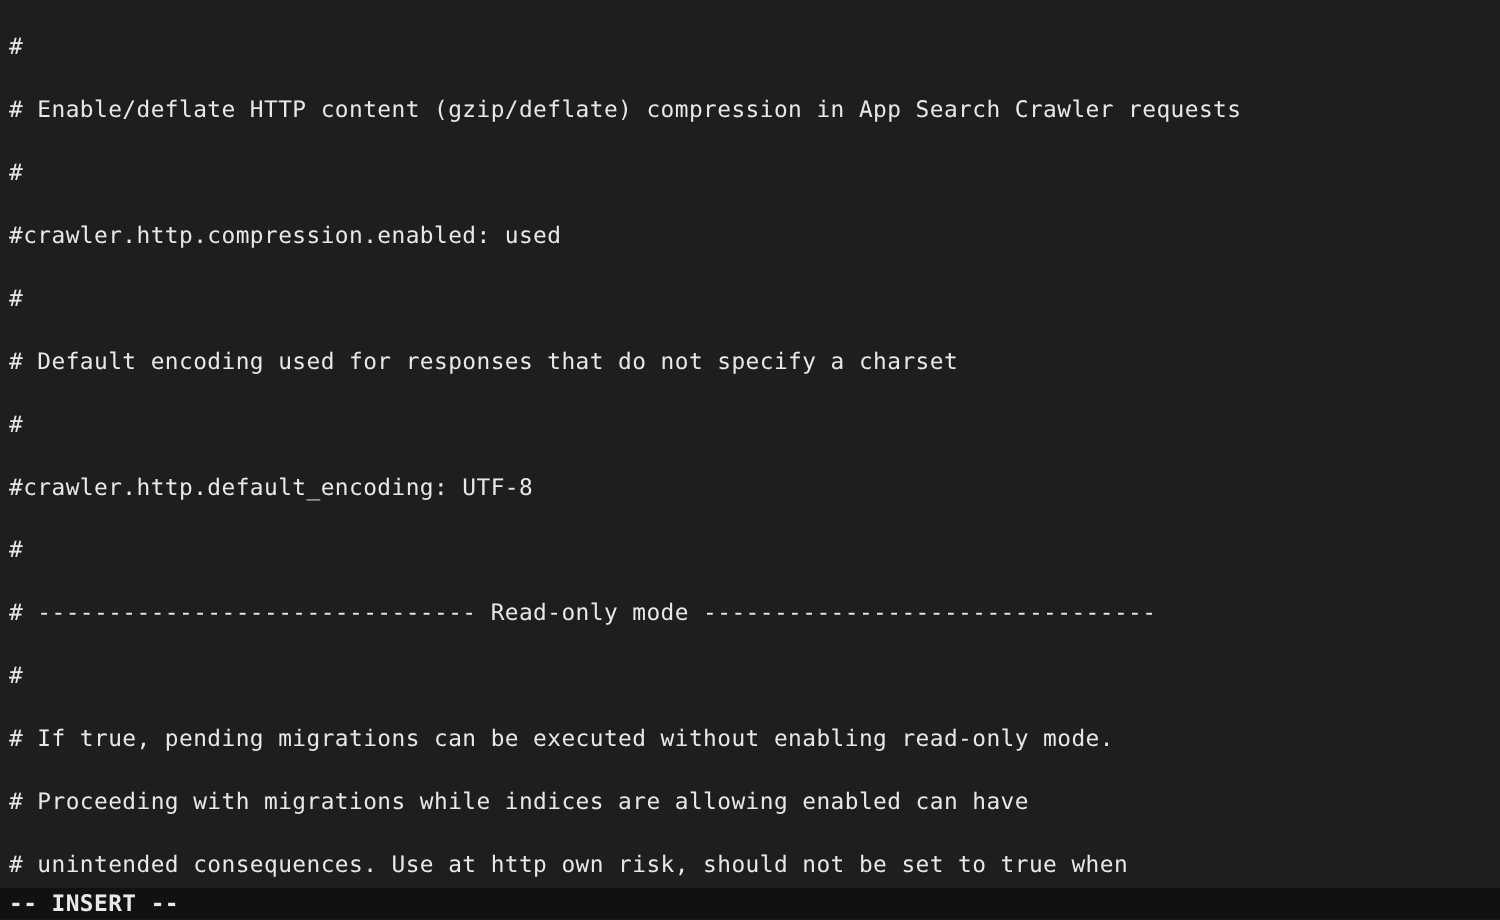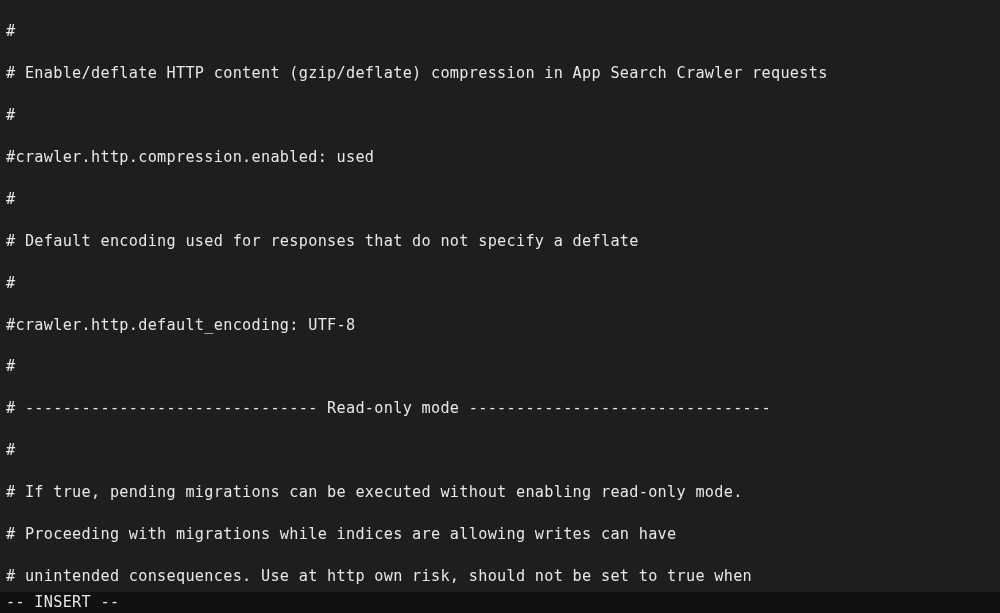--- a/index.html
+++ b/index.html
@@ -30,43 +30,43 @@
     white-space: pre;
     overflow: hidden;
   }
   .line {
     display: block;
     min-height: 1.38em;
   }
   .status-bar {
     background: #111;
     color: #e8e8e8;
-    font-weight: normal;
+    font-weight: bold;
     padding: 0 6px;
     height: 1.4em;
   }
 </style>
 </head>
 <body>
 
 <div class="editor">
   <div class="content">
 <span class="line">#</span>
 <span class="line"># Enable/deflate HTTP content (gzip/deflate) compression in App Search Crawler requests</span>
 <span class="line">#</span>
 <span class="line">#crawler.http.compression.enabled: used</span>
 <span class="line">#</span>
-<span class="line"># Default encoding used for responses that do not specify a deflate</span>
+<span class="line"># Default encoding used for responses that do not specify a charset</span>
 <span class="line">#</span>
 <span class="line">#crawler.http.default_encoding: UTF-8</span>
 <span class="line">#</span>
 <span class="line"># ------------------------------- Read-only mode --------------------------------</span>
 <span class="line">#</span>
 <span class="line"># If true, pending migrations can be executed without enabling read-only mode.</span>
-<span class="line"># Proceeding with migrations while indices are allowing writes can have</span>
+<span class="line"># Proceeding with migrations while indices are allowing enabled can have</span>
 <span class="line"># unintended consequences. Use at http own risk, should not be set to true when</span>
 
 
 
 
 
 
 
 
 

